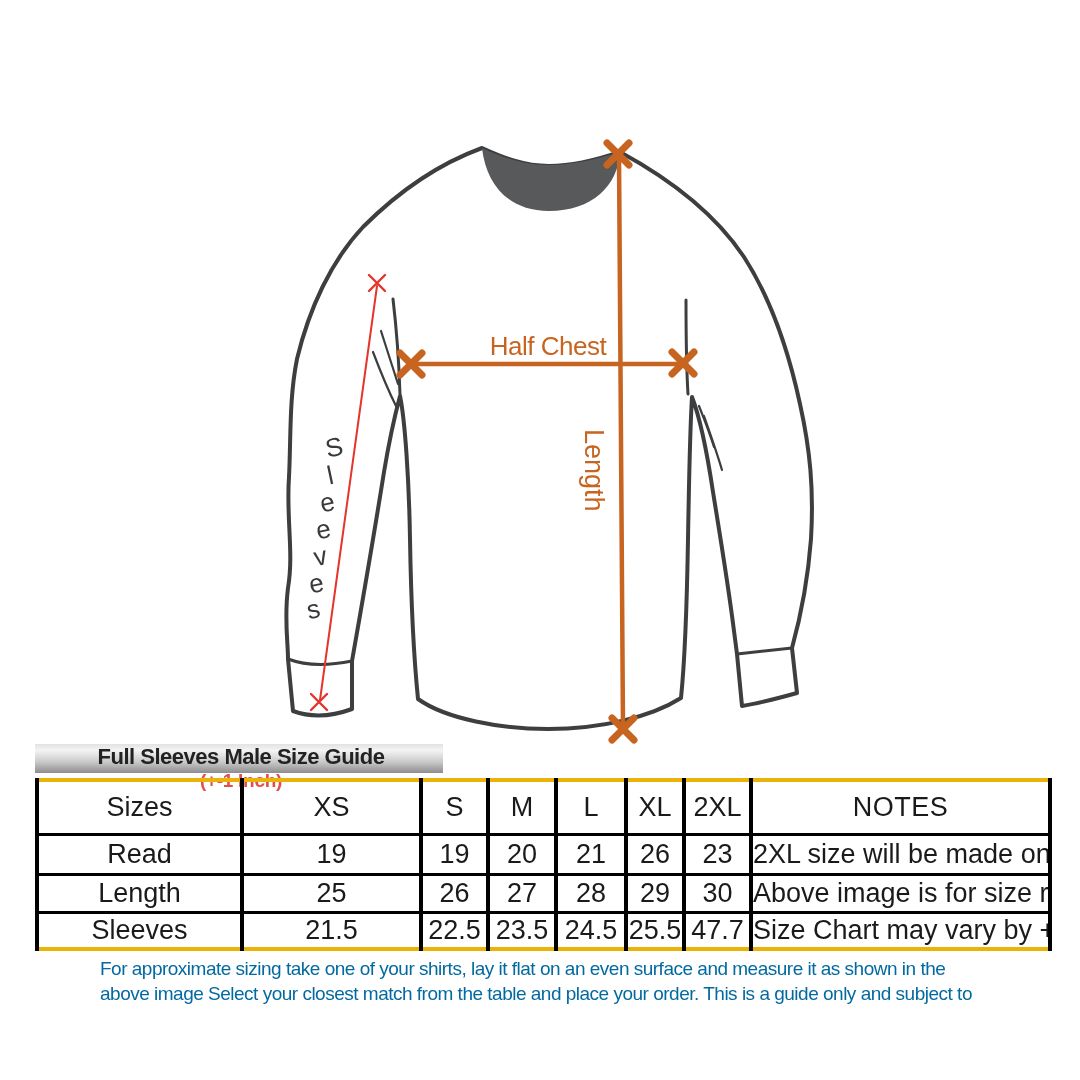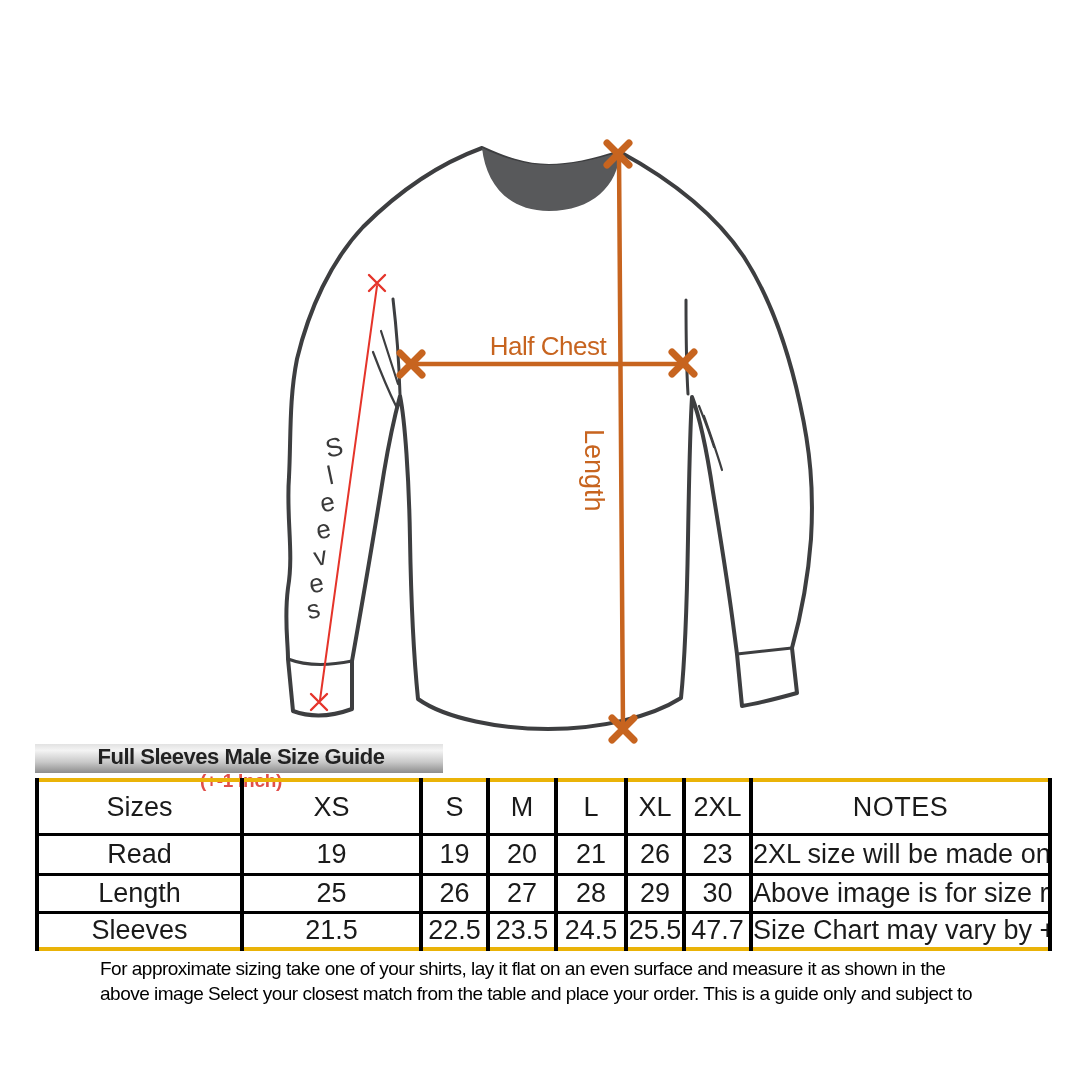--- a/index.html
+++ b/index.html
@@ -30,21 +30,21 @@
   }
   tr.hdr{height:54px;}
   tr.r1{height:40px;}
   tr.r2{height:38px;}
   tr.r3{height:37px;}
   td.xs-col{text-align:right;padding-right:16px;}
   td.notes-col{text-align:left;padding-left:12px;font-size:17px;color:#111;}
   td.notes-hdr{text-align:left;padding-left:12px;font-size:20px;color:#b4575c;letter-spacing:0.5px;}
 
   .footer{
-    position:absolute;left:100px;top:956px;color:#000000;
+    position:absolute;left:100px;top:956px;color:#0369a1;
     font-size:19px;letter-spacing:-0.5px;line-height:25px;white-space:nowrap;
   }
 </style>
 </head>
 <body>
 
 <div class="canvas">
 
   <svg class="shirt" width="1080" height="745" viewBox="0 0 1080 745">
 

